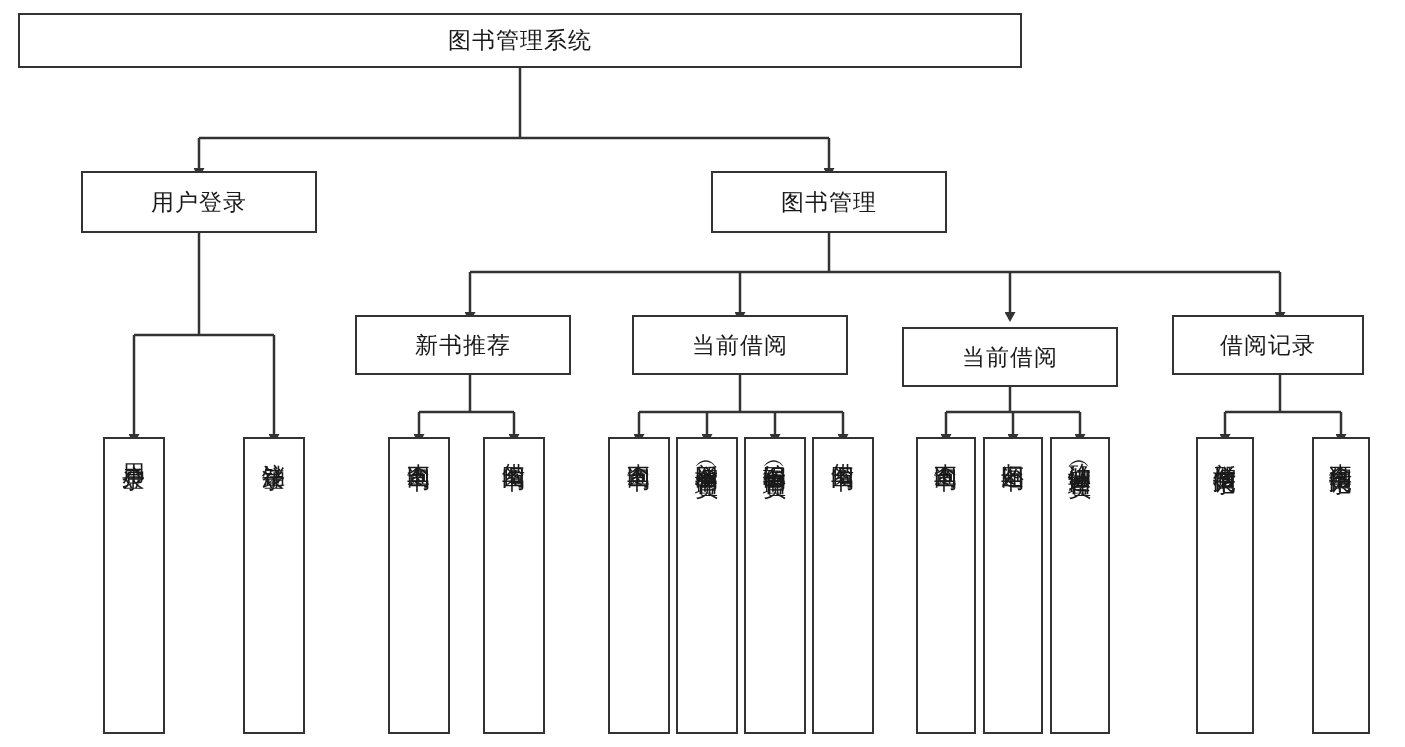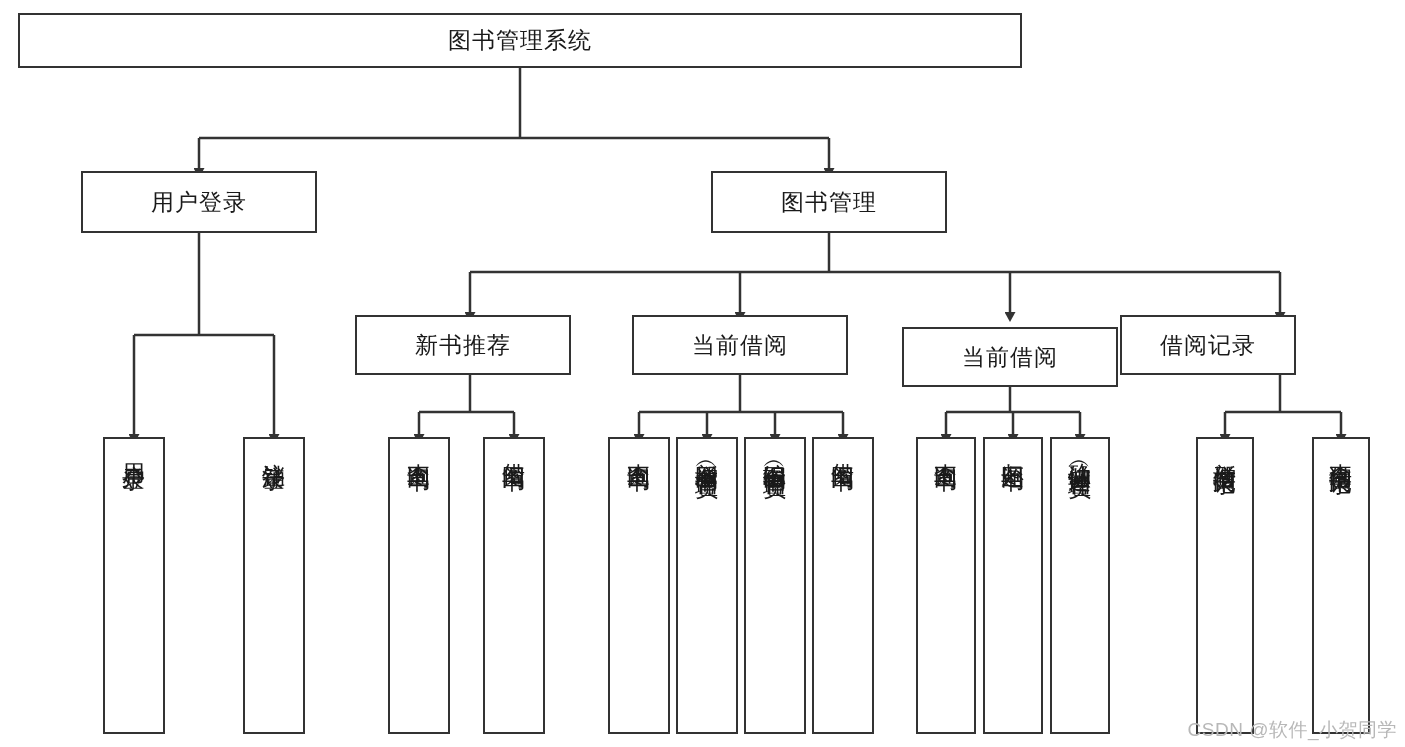--- a/index.html
+++ b/index.html
@@ -123,21 +123,21 @@
       </div>
       <div class="node h-node" style="left: 346px; top: 315px; width: 216px; height: 60px; margin-left: 9px;">
         <span class="label">新书推荐</span>
       </div>
       <div class="node h-node" style="left: 632px; top: 315px; width: 216px; height: 60px;">
         <span class="label">当前借阅</span>
       </div>
       <div class="node h-node" style="left: 902px; top: 315px; width: 216px; height: 60px; margin-top: 12px;">
         <span class="label">当前借阅</span>
       </div>
-      <div class="node h-node" style="left: 1120px; top: 315px; width: 176px; height: 60px;">
+      <div class="node h-node" style="left: 1172px; top: 315px; width: 192px; height: 60px;">
         <span class="label">借阅记录</span>
       </div>
       <div class="node v-node" style="left: 103px; top: 437px; width: 62px; height: 297px;">
         <span class="label">用户登录</span>
       </div>
       <div class="node v-node" style="left: 243px; top: 437px; width: 62px; height: 297px;">
         <span class="label">注销登录</span>
       </div>
       <div class="node v-node" style="left: 388px; top: 437px; width: 62px; height: 297px;">
         <span class="label">查询图书</span>
@@ -167,14 +167,13 @@
         <span class="label">确认归还（管理员）</span>
       </div>
       <div class="node v-node" style="left: 1196px; top: 437px; width: 58px; height: 297px;">
         <span class="label">新增借阅记录</span>
       </div>
       <div class="node v-node" style="left: 1312px; top: 437px; width: 58px; height: 297px;">
         <span class="label">查询借阅记录</span>
       </div>
     </div>
 
-  <div class="watermark">CSDN @软件_小贺同学</div>
 </div>
 
 </body></html>

